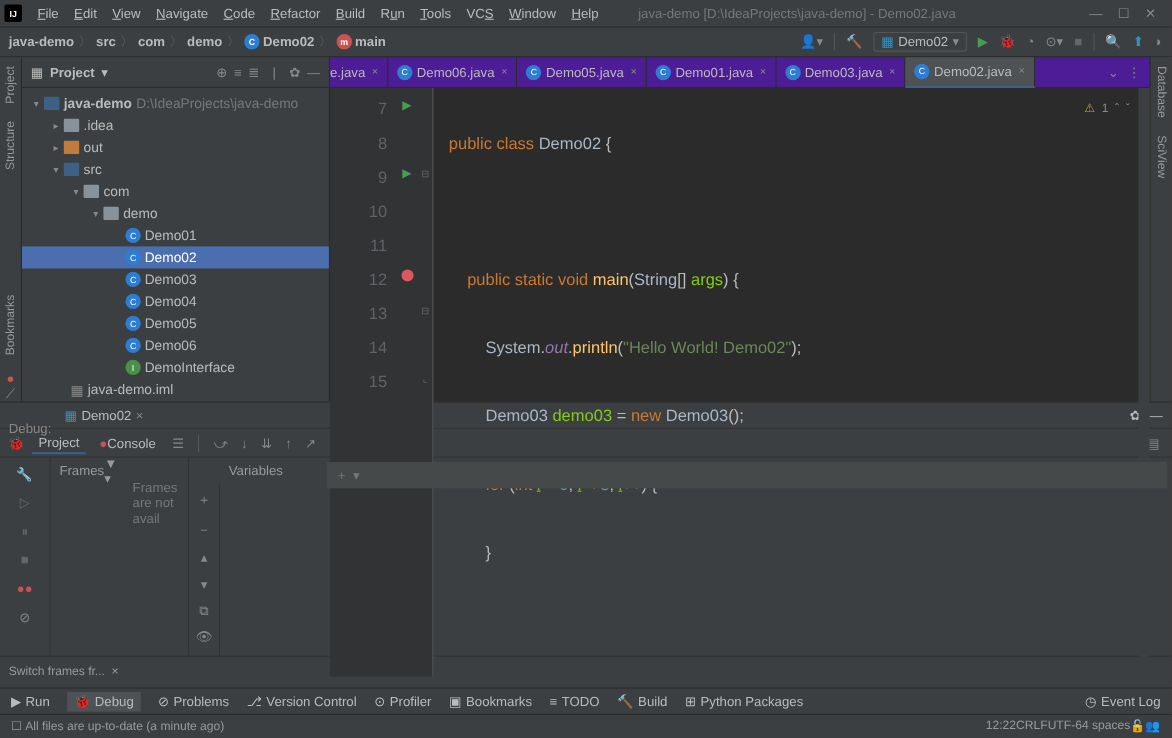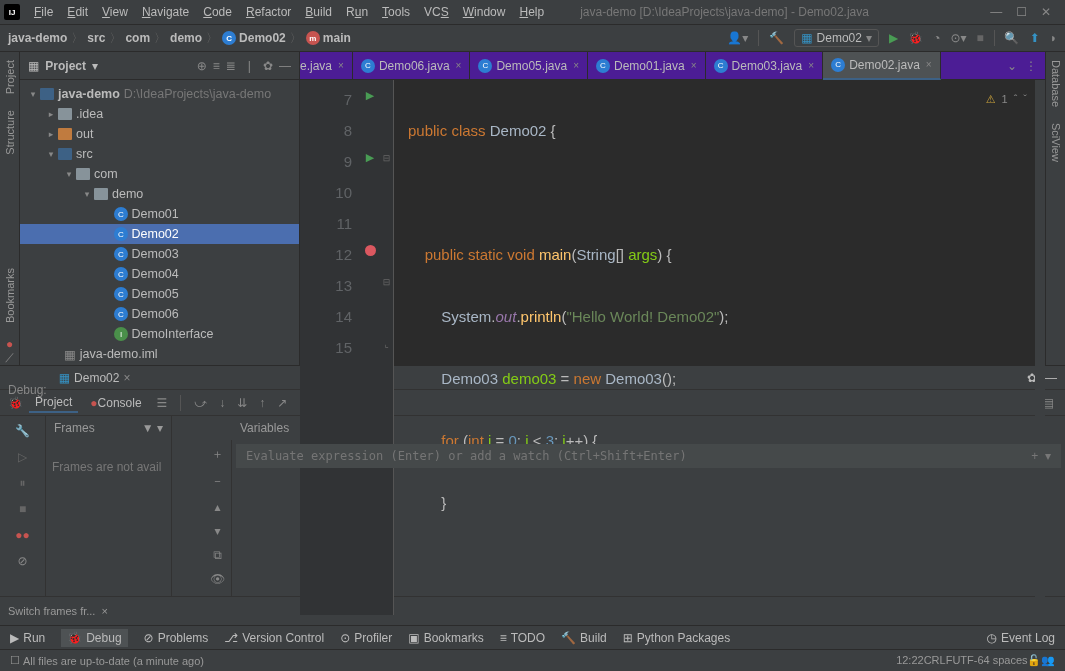--- a/index.html
+++ b/index.html
@@ -75,24 +75,24 @@
 .debug-tab-row { height:24px; display:flex; align-items:center; padding:0 8px; gap:8px; border-bottom:1px solid #323232; }
 .debug-tab-row .lbl { color:#888;margin-top:24px; }
 .dbg-tab { display:flex; align-items:center; gap:4px; padding:0 4px; }
 .debug-controls { height:26px; display:flex; align-items:center; padding:0 8px; gap:6px; border-bottom:1px solid #323232; }
 .dc-tab { padding:2px 6px; cursor:pointer; }
 .dc-tab.active { border-bottom:2px solid #3d6185; }
 .dc-sep { width:1px; height:16px; background:#555; margin:0 4px; }
 .dc-ic { color:#888; cursor:pointer; padding:0 3px; }
 .debug-body { flex:1; display:flex; }
 .dbg-left { width:46px; display:flex; flex-direction:column; align-items:center; padding:8px 0; gap:12px; color:#888; border-right:1px solid #323232; }
-.frames-pane { width:126px; border-right:1px solid #323232; display:flex; flex-direction:column; }
+.frames-pane { width:126px; border-right:1px solid #323232; display:flex; flex-direction:row; }
 .pane-head { height:24px; display:flex; align-items:center; padding:0 8px; justify-content:space-between; color:#999; }
 .frames-msg { padding:20px 6px; color:#777; text-align:left; font-size:12px; }
-.vars-pane { flex:1; display:flex; flex-direction:column; position:relative;margin-left:32px; }
+.vars-pane { flex:1; display:flex; flex-direction:row; position:relative; }
 .vars-left-icons { width:28px; display:flex; flex-direction:column; align-items:center; padding:6px 0; gap:10px; color:#888; border-right:1px solid #323232; position:absolute; left:0; top:24px; bottom:0; }
 .vars-body { flex:1; display:flex; flex-direction:column; margin-left:28px; }
 .eval-row { height:24px; background:#45494a; display:flex; align-items:center; padding:0 10px; color:#777; margin:4px 4px 0 4px; }
 .eval-row input { flex:1; background:transparent; border:none; color:#bbb; outline:none; font-family:"Consolas",monospace; font-size:12px; }
 .vars-msg { flex:1; display:flex; align-items:center; justify-content:center; color:#777; }
 .debug-footer-tab { height:22px; display:flex; align-items:center; padding:14px 8px; gap:6px; border-top:1px solid #323232; background:#3c3f41; color:#999; font-size:11px; }
 .bottom-bar { height:24px; display:flex; align-items:center; gap:16px; padding:0 10px; border-top:1px solid #2b2b2b; background:#3c3f41; }
 .bottom-bar .item { display:flex; align-items:center; gap:4px; cursor:pointer; }
 .bottom-bar .active { background:#4e5254; padding:2px 6px; }
 .status-bar { height:22px; display:flex; align-items:center; padding:0 10px; background:#3c3f41; border-top:1px solid #2b2b2b; color:#999; font-size:11px; }
@@ -384,21 +384,20 @@
       <div class="vars-left-icons">
         <span>＋</span>
         <span>－</span>
         <span>▴</span>
         <span>▾</span>
         <span>⧉</span>
         <span>👁</span>
       </div>
       <div class="vars-body">
         <div class="eval-row">
-          <input placeholder="Evaluate expression (Enter) or add a watch (Ctrl+Shift+Enter)" style="">
           <span style="color:#777">+</span>&nbsp;&nbsp;<span style="color:#777">▾</span>
         </div>
       </div>
     </div>
   </div>
   <div class="debug-footer-tab">
     <span>Switch frames fr...</span>
     <span>×</span>
   </div>
 </div>

